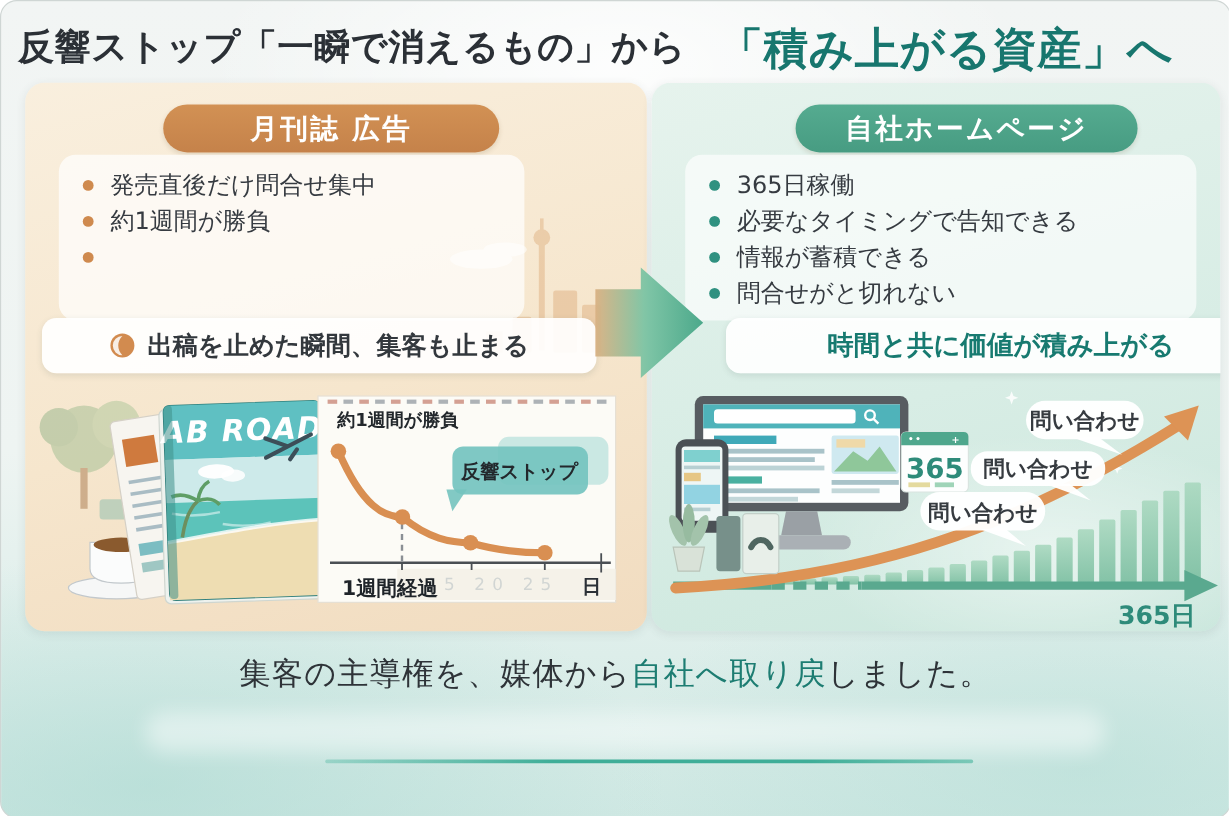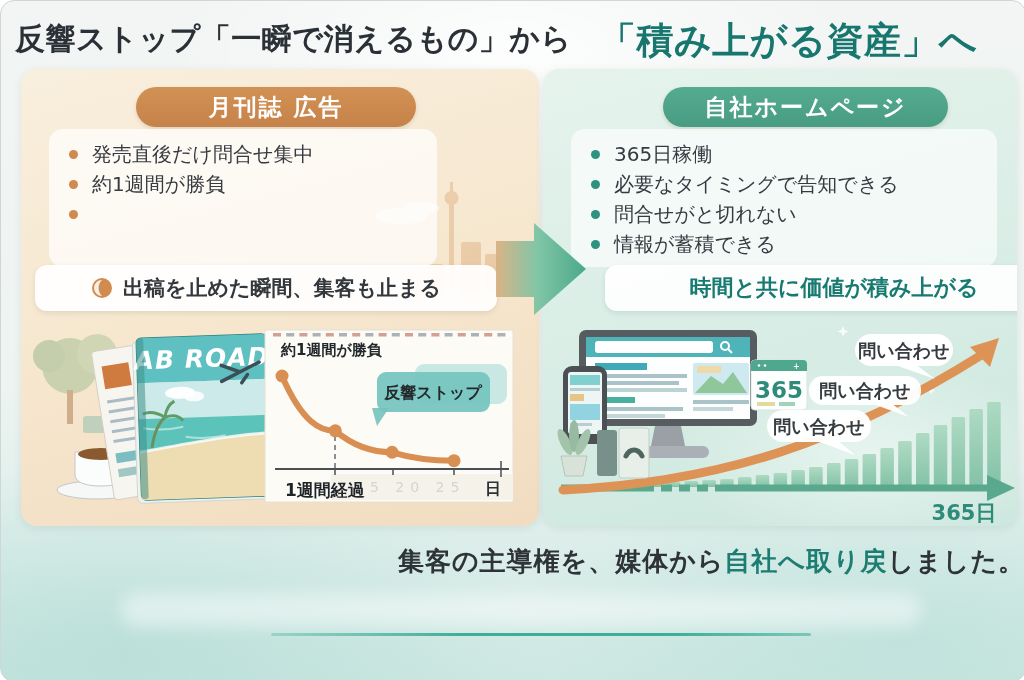--- a/index.html
+++ b/index.html
@@ -28,21 +28,21 @@
   .listbox li{display:flex;align-items:center;height:30px;font-size:20px;font-weight:500;color:#363b41;}
   .dot{width:9px;height:9px;border-radius:50%;margin-right:14px;flex:0 0 auto;}
   .dot-o{background:#cf8a4e;}
   .dot-t{background:#2f9180;}
   .callout{top:196px;height:46px;border-radius:12px;background:rgba(255,255,255,.92);
     display:flex;align-items:center;justify-content:center;box-shadow:0 2px 5px rgba(60,80,75,.12);}
   .callout-left{left:14px;width:462px;font-size:21px;font-weight:700;color:#33383d;}
   .callout-right{left:62px;width:458px;font-size:22px;font-weight:800;color:#177a70;}
   .clock-ic{width:22px;height:22px;margin-right:10px;flex:0 0 auto;}
   .illo{left:0;top:255px;width:100%;height:200px;}
-  .footer{left:0;top:543px;width:1024px;text-align:right;font-size:26px;font-weight:700;color:#2e3338;letter-spacing:1px;}
+  .footer{left:0;top:543px;width:1024px;text-align:center;font-size:26px;font-weight:400;color:#2e3338;letter-spacing:1px;}
   .footer .accent{color:#1d7d72;}
   .underline{left:270px;top:632px;width:540px;height:3px;border-radius:2px;
     background:linear-gradient(90deg,rgba(96,190,170,.45),#3fae98 35%,#3fae98 75%,rgba(96,190,170,.75));}
   .glare{left:120px;top:592px;width:800px;height:34px;background:rgba(255,255,255,.45);filter:blur(8px);border-radius:20px;}
   svg text{font-family:"DejaVu Sans","Liberation Sans",sans-serif;}
 </style>
 </head>
 <body>
 
 <div class="page">
@@ -211,25 +211,25 @@
         <li>
             <span class="dot dot-t"></span>
             <span>365日稼働</span>
           </li>
         <li>
             <span class="dot dot-t"></span>
             <span>必要なタイミングで告知できる</span>
           </li>
         <li>
             <span class="dot dot-t"></span>
+            <span>情報が蓄積できる</span>
+          </li>
+        <li>
+            <span class="dot dot-t"></span>
             <span>問合せがと切れない</span>
-          </li>
-        <li>
-            <span class="dot dot-t"></span>
-            <span>情報が蓄積できる</span>
           </li>
       </ul>
     </div>
 
     <div class="abs callout callout-right">
       <span>時間と共に価値が積み上がる</span>
     </div>
 
     <svg class="abs illo" viewBox="0 0 474 200">
       <defs>

